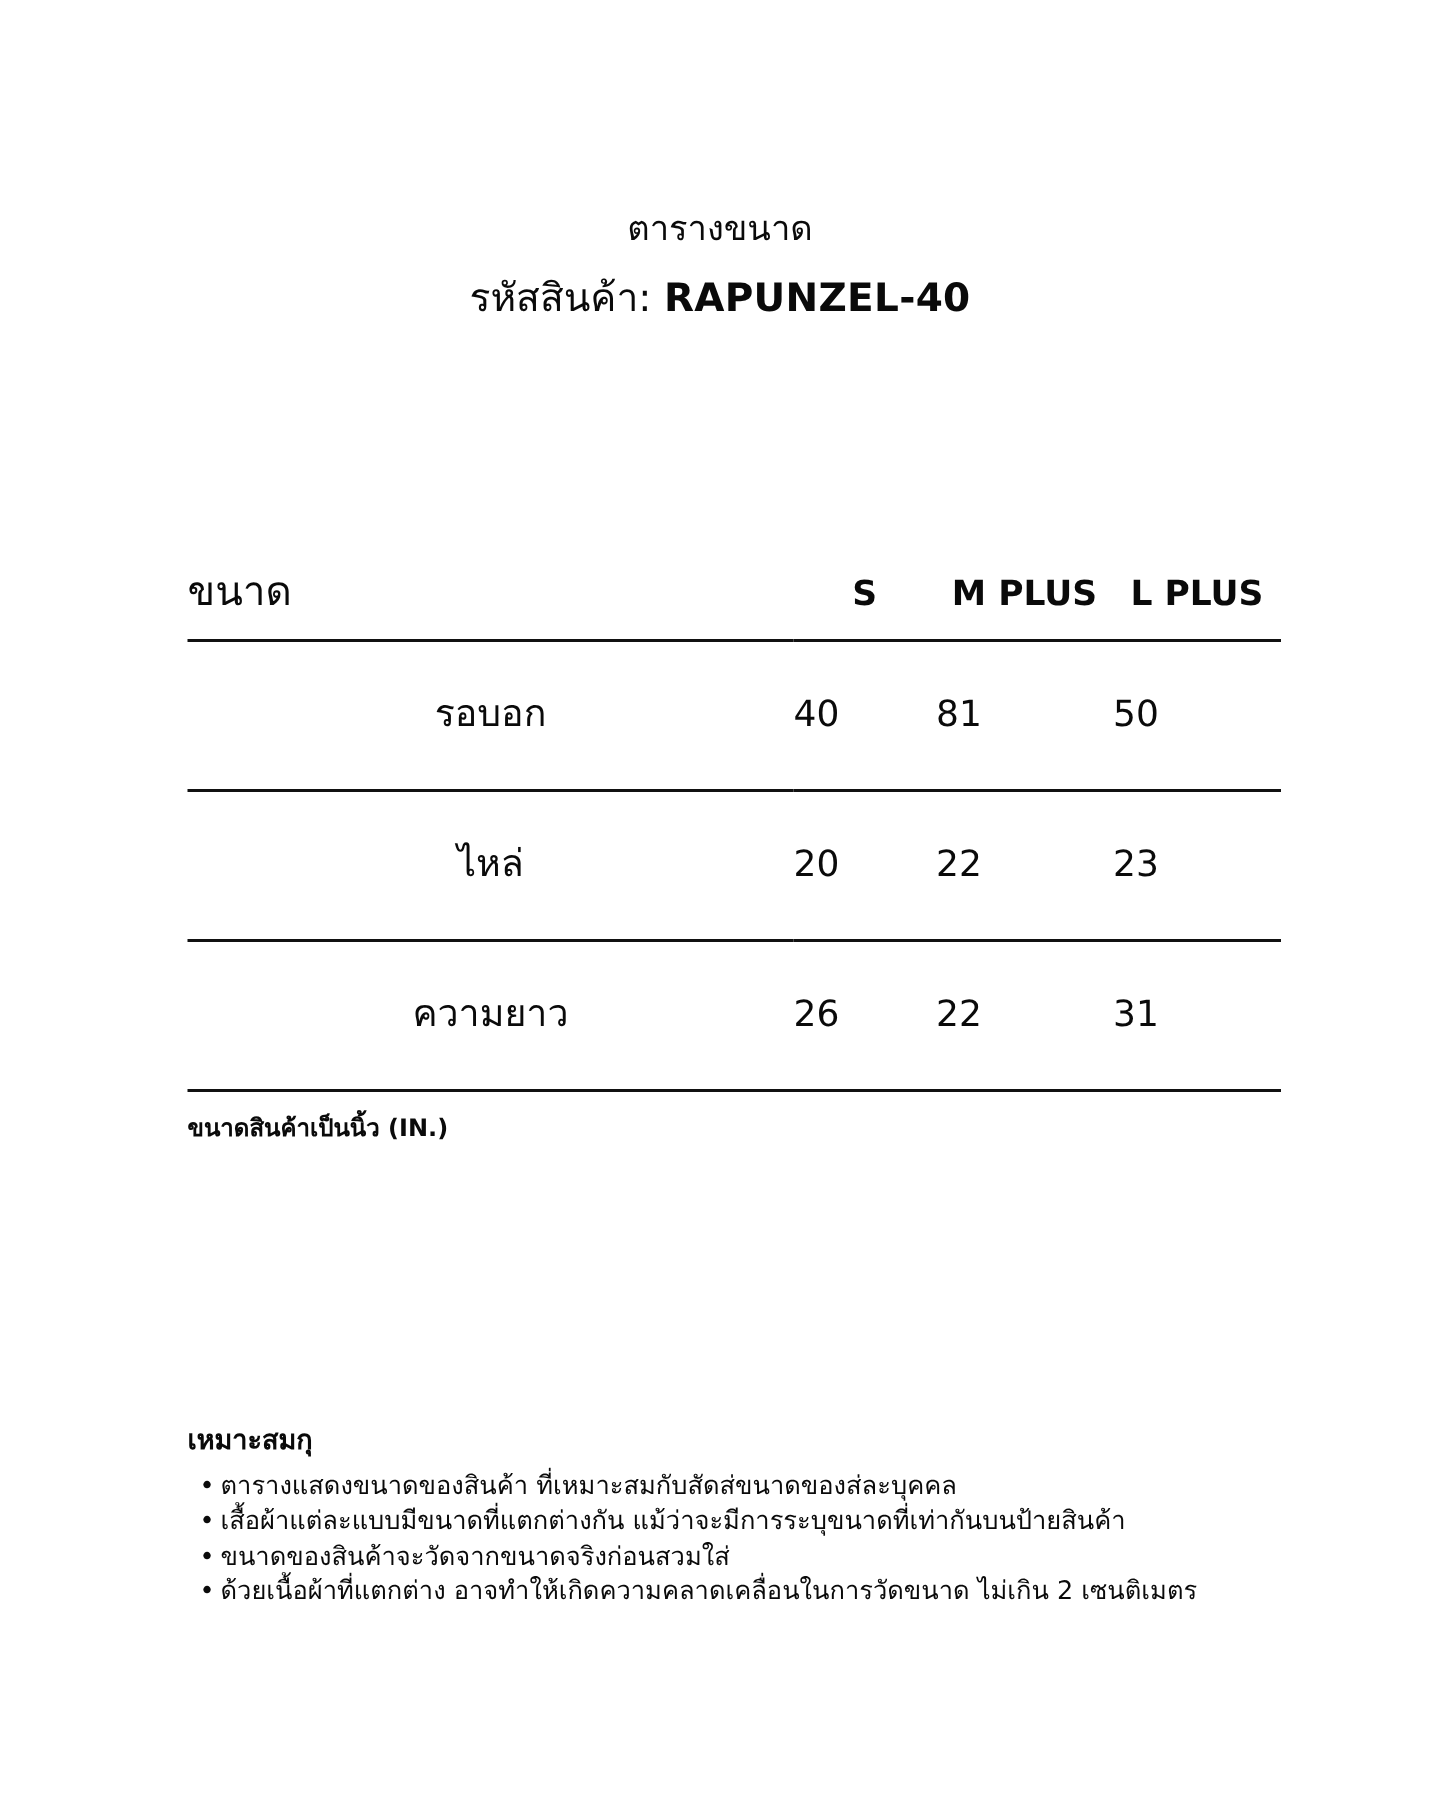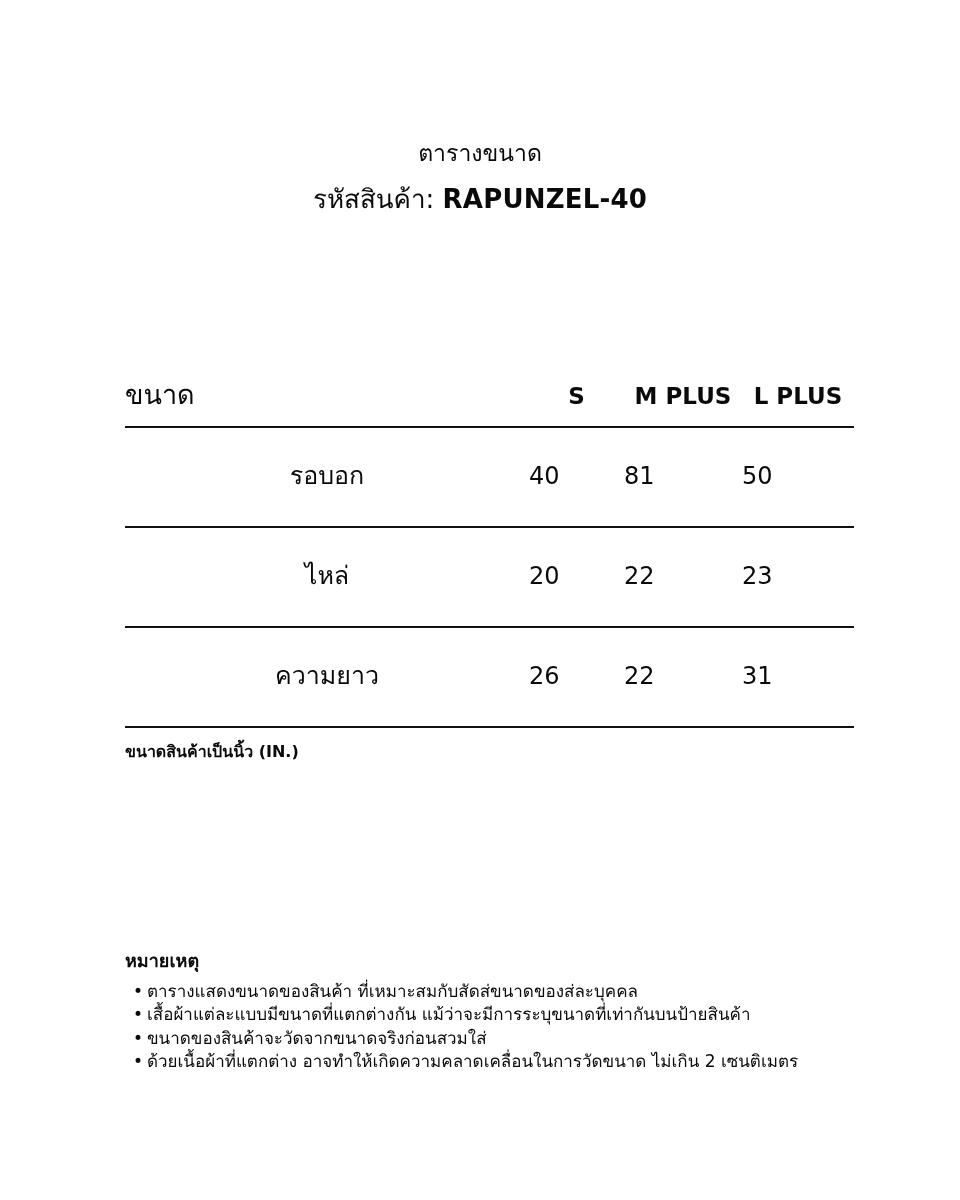--- a/index.html
+++ b/index.html
@@ -203,21 +203,21 @@
           <td class="row-value">22</td>
           <td class="row-value">31</td>
         </tr>
       </tbody>
     </table>
     <div class="table-bottom-rule"></div>
     <div class="unit-note">ขนาดสินค้าเป็นนิ้ว (IN.)</div>
   </div>
 
   <div class="notes-block">
-    <div class="notes-title">หมายเหตุ</div>
+    <div class="notes-title">เหมาะสมกุ</div>
     <ul class="notes-list">
       <li>
         <span class="bullet-dot">•</span>
         <span>ตารางแสดงขนาดของสินค้า ที่เหมาะสมกับสัดส่ขนาดของส่ละบุคคล</span>
       </li>
       <li>
         <span class="bullet-dot">•</span>
         <span>เสื้อผ้าแต่ละแบบมีขนาดที่แตกต่างกัน แม้ว่าจะมีการระบุขนาดที่เท่ากันบนป้ายสินค้า</span>
       </li>
       <li>

